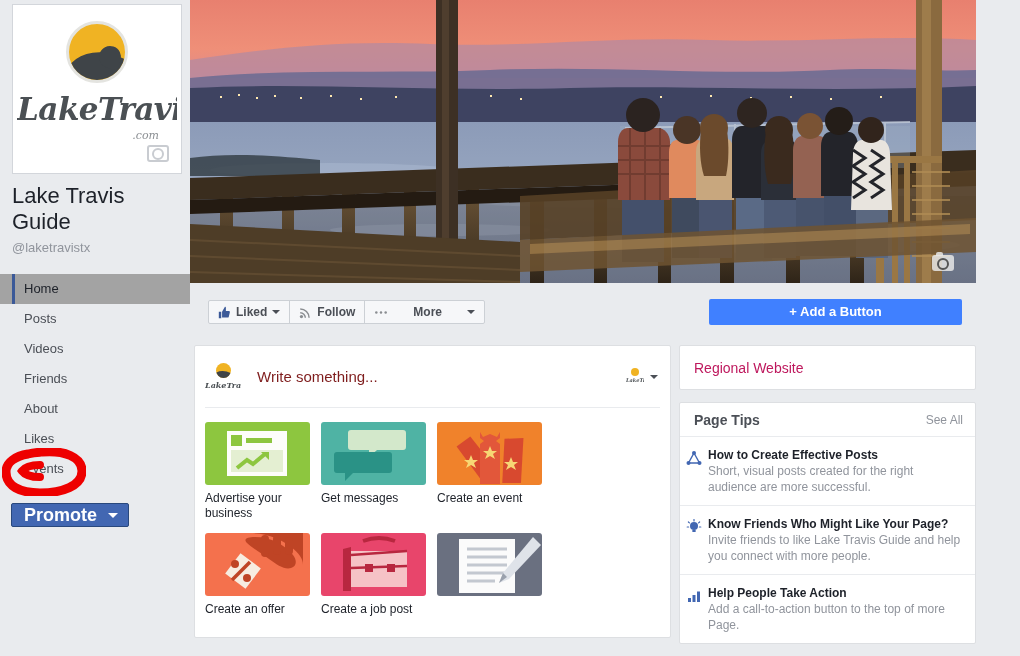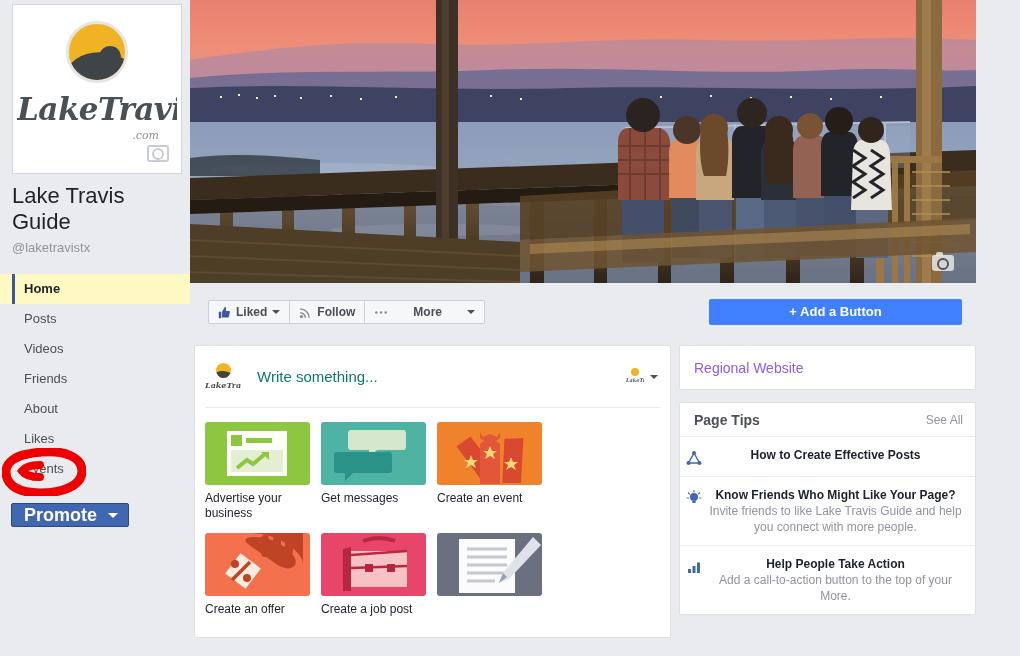--- a/index.html
+++ b/index.html
@@ -105,23 +105,23 @@
     display: block;
     height: 30px;
     line-height: 30px;
     padding-left: 24px;
     font-size: 13px;
     color: #4b4f56;
     position: relative;
     cursor: pointer;
   }
   .nav-item.active {
-    background: #fef9c3;
+    background: #a3a3a3;
     color: #1d2129;
-    font-weight: bold;
+    font-weight: normal;
   }
   .nav-item.active::before {
     content: "";
     position: absolute; left: 12px; top: 0;
     width: 3px; height: 30px;
     background: #3b5998;
   }
 
   .promote-btn {
     position: absolute; left: 11px; top: 503px;
@@ -264,21 +264,21 @@
     text-align: center;
     font-family: "DejaVu Serif", serif;
     font-style: italic;
     font-weight: bold;
     font-size: 8px;
     color: #4b5054;
   }
   .comp-input {
     position: absolute; left: 52px; top: 22px;
     font-size: 15px;
-    color: #0f766e;
+    color: #7f1d1d;
     cursor: text;
   }
   .comp-right {
     position: absolute; right: 2px; top: 22px;
     display: flex; align-items: center; gap: 6px;
     cursor: pointer;
   }
   .cr-avatar {
     width: 18px; height: 18px;
     position: relative; overflow: hidden;
@@ -329,37 +329,36 @@
     background: #fff;
     border: 1px solid #dddfe2;
     border-radius: 2px;
     margin-bottom: 12px;
   }
   .card-regional {
     height: 45px;
     line-height: 45px;
     padding-left: 14px;
     font-size: 14px;
-    color: #8b5cf6;
+    color: #be185d;
   }
   .tips-head {
     height: 34px;
     display: flex; align-items: center;
     justify-content: space-between;
     padding: 0 12px 0 14px;
     border-bottom: 1px solid #e9ebee;
   }
   .tips-title { font-size: 14px; font-weight: bold; color: #4b4f56; }
   .tips-seeall { font-size: 12px; color: #90949c; cursor: pointer; }
   .tip {
     display: flex;
     padding: 10px 12px 10px 0;
     border-bottom: 1px solid #e9ebee;
     cursor: pointer;
-    text-align: center;
   }
   .tip:last-child { border-bottom: none; }
   .tip-icon {
     width: 28px; flex: 0 0 28px;
     display: flex; align-items: flex-start; justify-content: center;
     padding-top: 3px;
   }
   .tip-body { flex: 1; }
   .tip-title {
     font-size: 12px; font-weight: bold; color: #1d2129;
@@ -763,20 +762,21 @@
         <div class="tip-icon">
           <svg width="16" height="16" viewBox="0 0 16 16">
             <path d="M8 3 L13.5 13 L2.5 13 Z" fill="none" stroke="#4267b2" stroke-width="1.4"></path>
             <circle cx="8" cy="3" r="2" fill="#4267b2"></circle>
             <circle cx="13.5" cy="13" r="2" fill="#4267b2"></circle>
             <circle cx="2.5" cy="13" r="2" fill="#4267b2"></circle>
           </svg>
         </div>
         <div class="tip-body">
           <div class="tip-title">How to Create Effective Posts</div>
+          <div class="tip-desc">Short, visual posts created for the right audience are more successful.</div>
         </div>
       </div>
 
       <div class="tip">
         <div class="tip-icon">
           <svg width="16" height="16" viewBox="0 0 16 16">
             <circle cx="8" cy="7" r="4" fill="#4267b2"></circle>
             <rect x="6.2" y="11" width="3.6" height="2" rx="0.8" fill="#4267b2"></rect>
             <g stroke="#4267b2" stroke-width="1.2" stroke-linecap="round">
               <line x1="8" y1="0.6" x2="8" y2="2"></line>
@@ -796,20 +796,20 @@
       <div class="tip">
         <div class="tip-icon">
           <svg width="16" height="16" viewBox="0 0 16 16">
             <rect x="2" y="10" width="3" height="4" fill="#4267b2"></rect>
             <rect x="6.5" y="7" width="3" height="7" fill="#4267b2"></rect>
             <rect x="11" y="3.5" width="3" height="10.5" fill="#4267b2"></rect>
           </svg>
         </div>
         <div class="tip-body">
           <div class="tip-title">Help People Take Action</div>
-          <div class="tip-desc">Add a call-to-action button to the top of your More.</div>
+          <div class="tip-desc">Add a call-to-action button to the top of more Page.</div>
         </div>
       </div>
 
     </div>
   </div>
 
 </div>
 
 </body></html>

